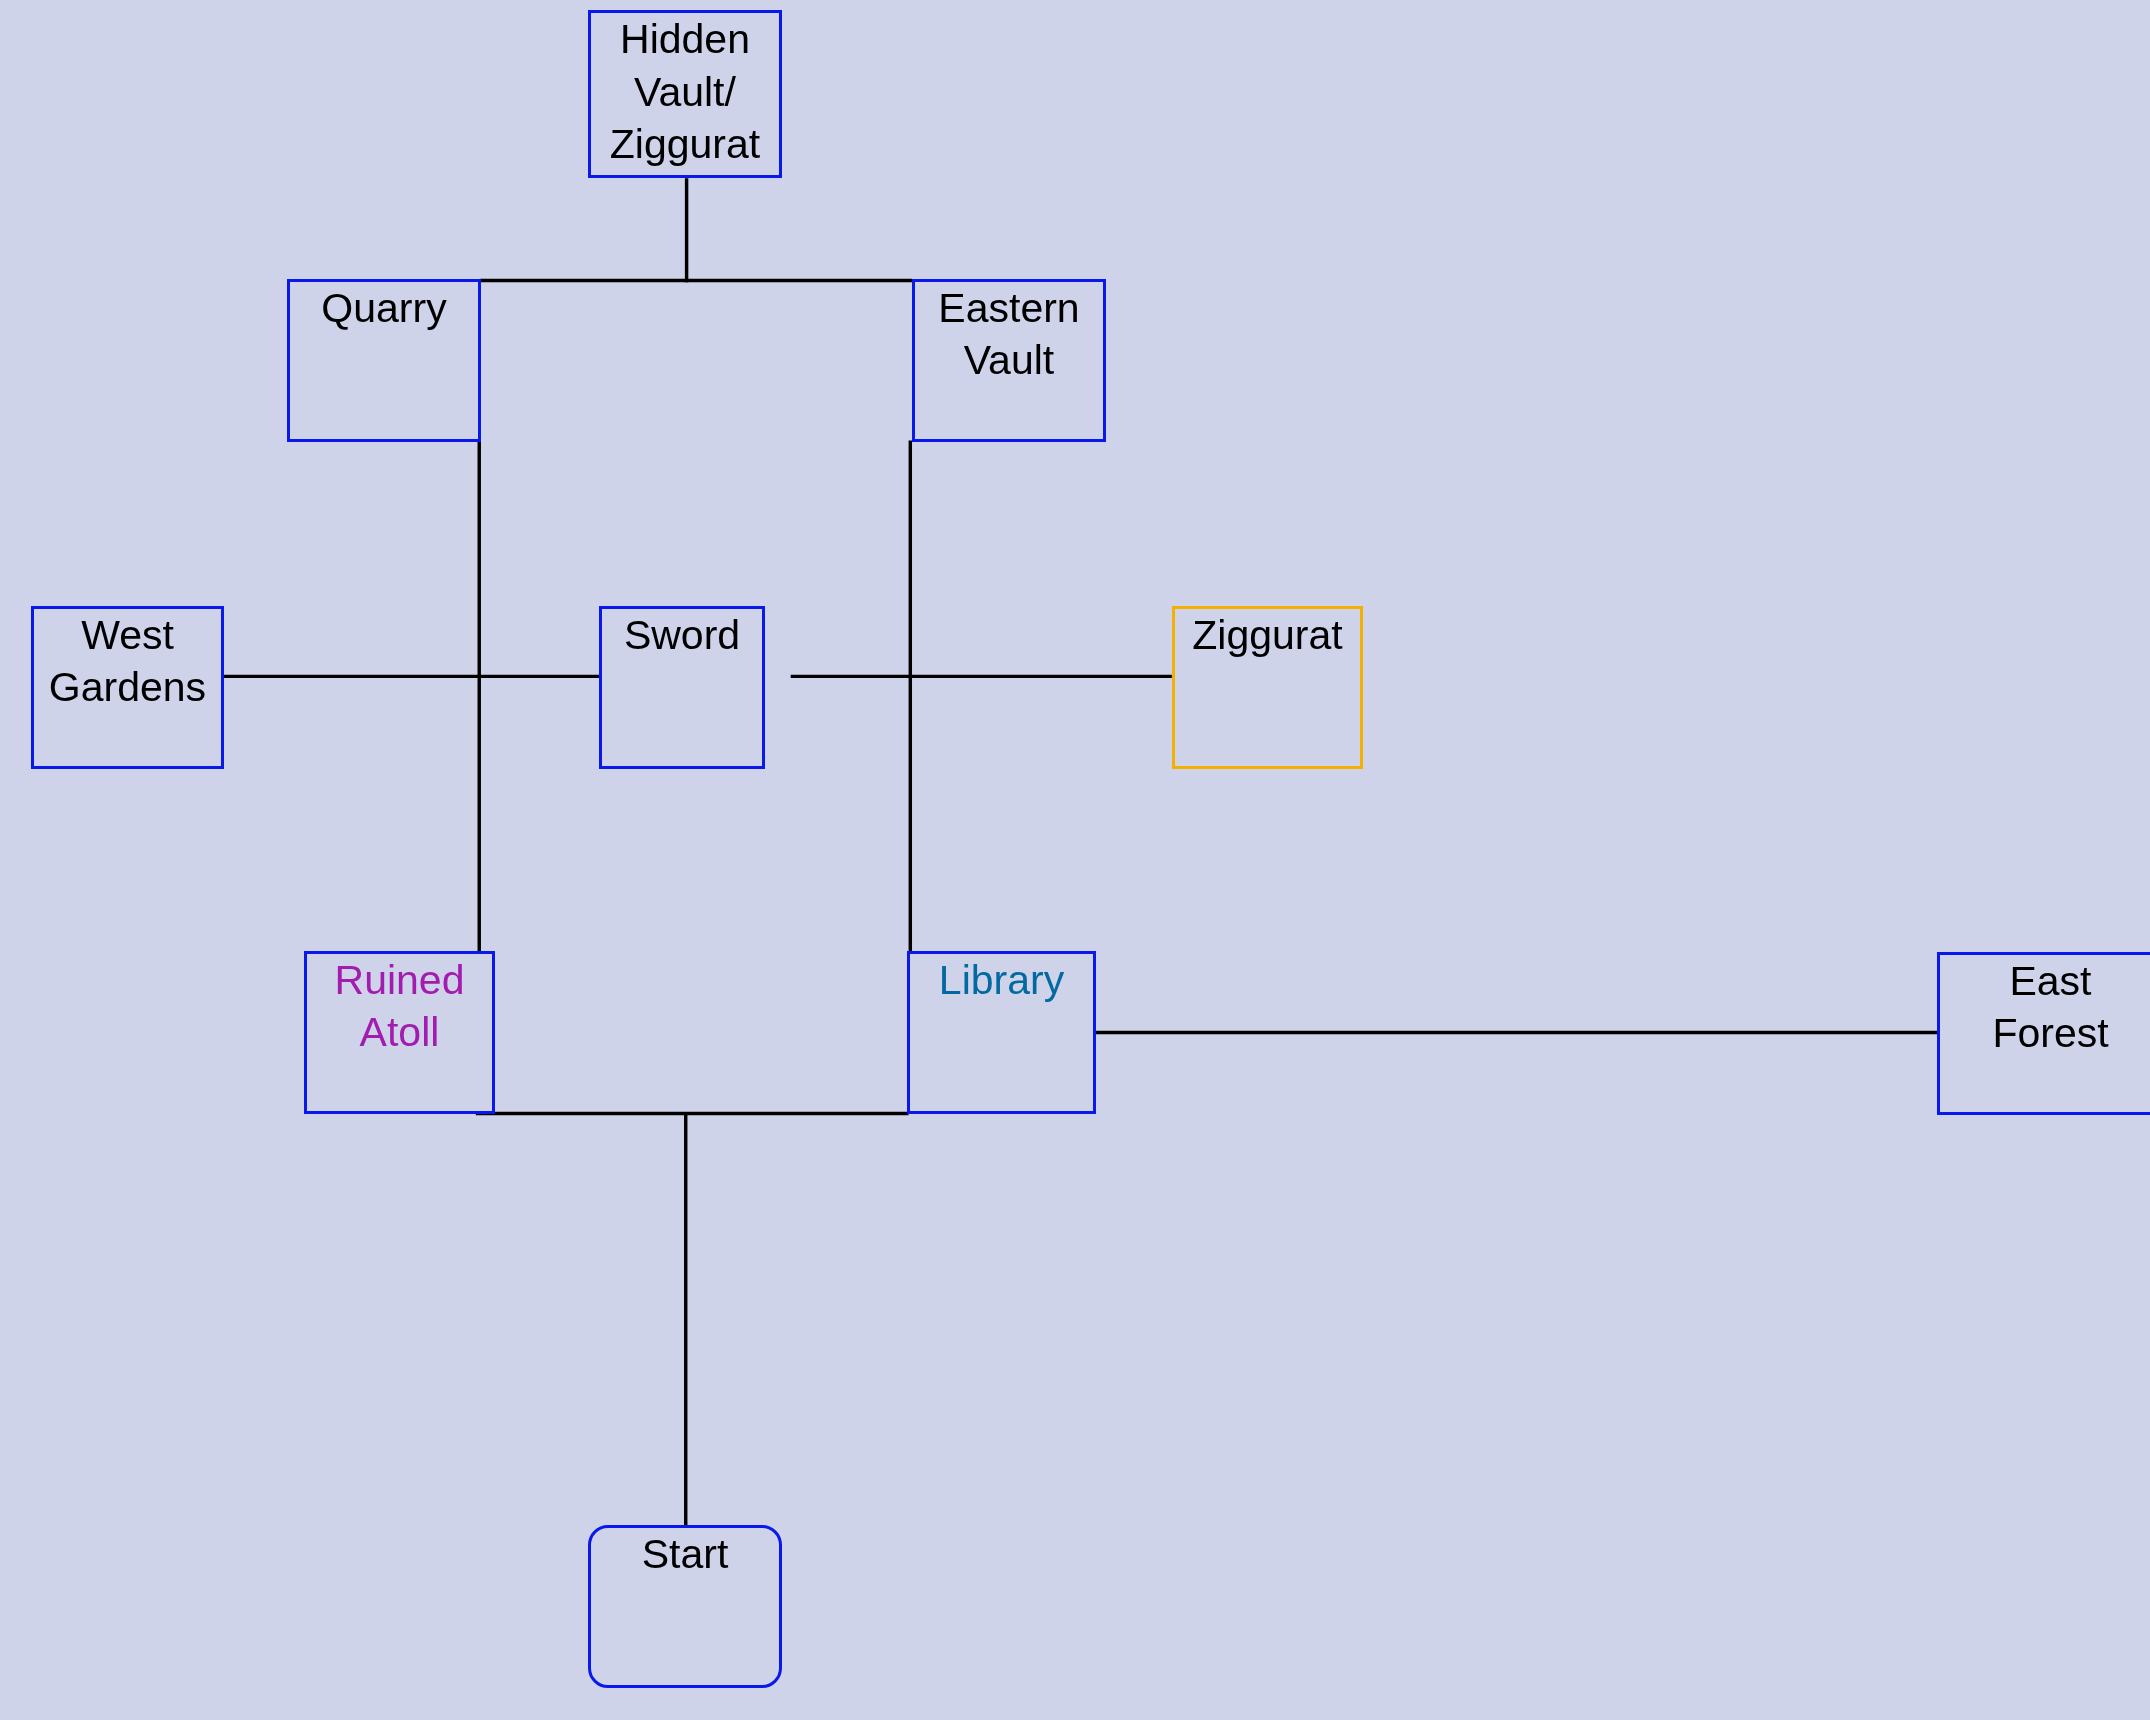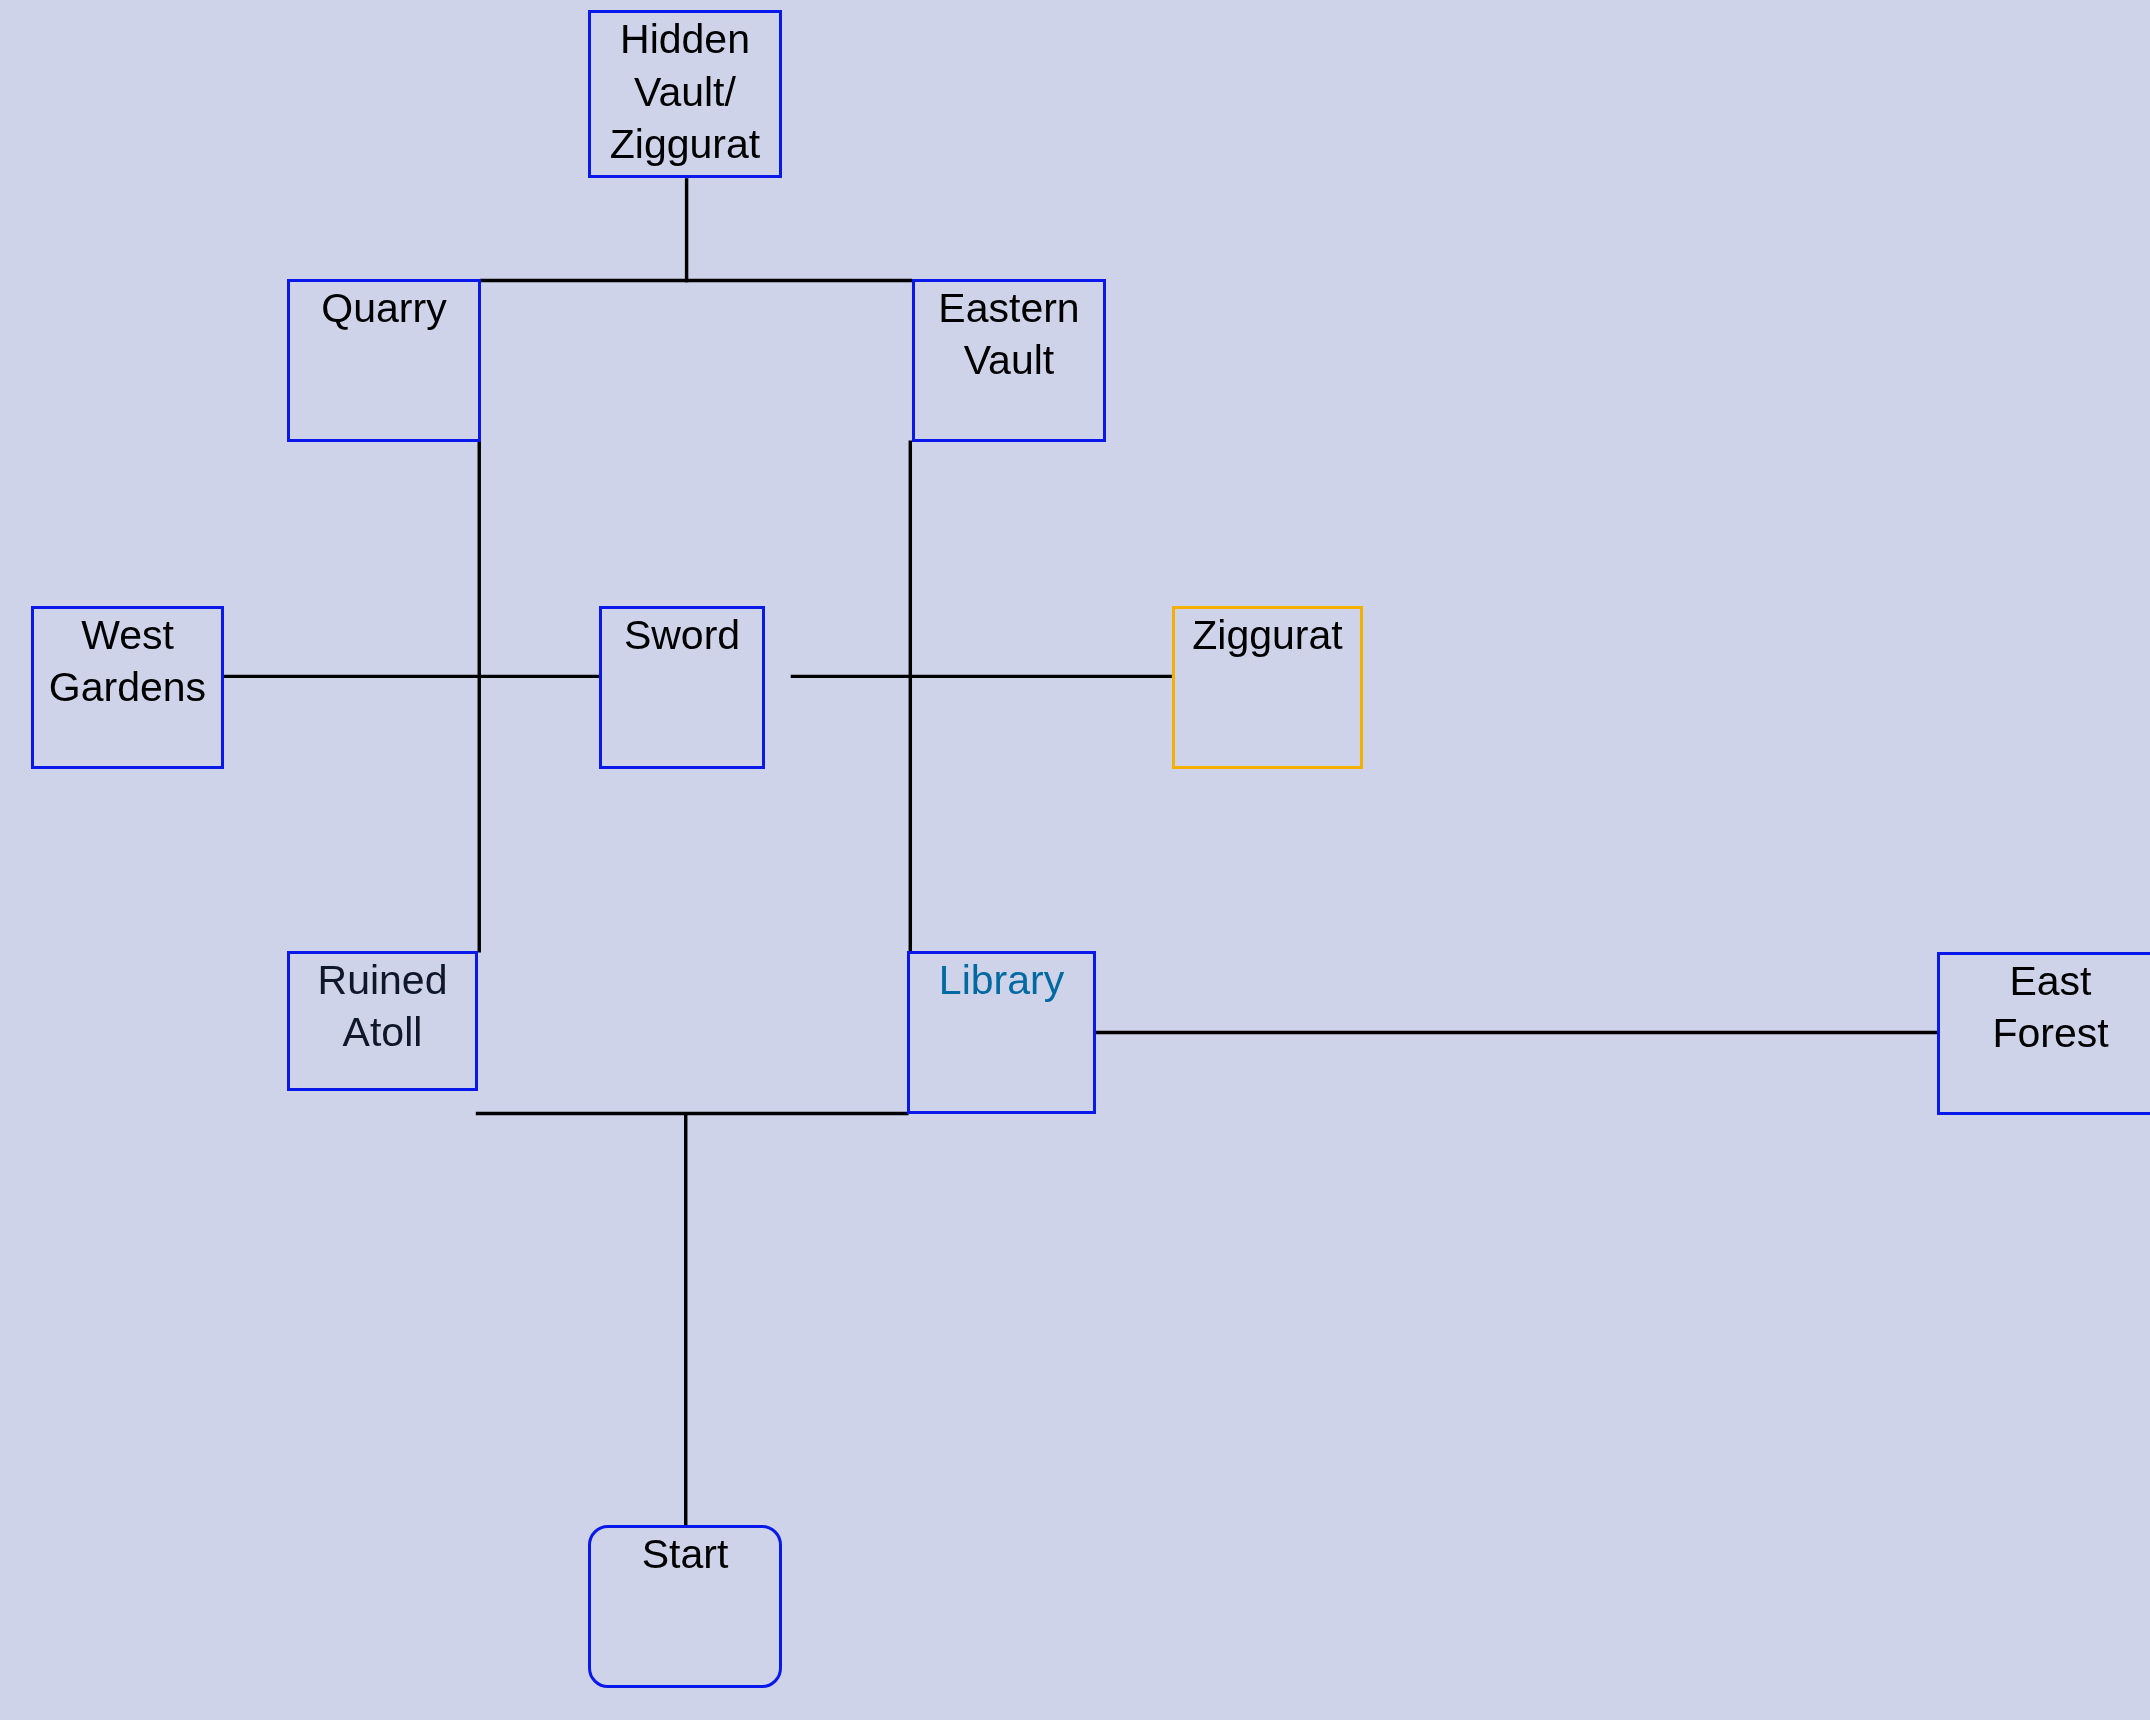--- a/index.html
+++ b/index.html
@@ -66,21 +66,21 @@
       </div>
       <div class="node" style="left: 31px; top: 606px; width: 193px; height: 163px; border-color: rgb(10, 25, 235); color: rgb(0, 0, 0);">
         <div class="label">West<br>Gardens</div>
       </div>
       <div class="node" style="left: 599px; top: 606px; width: 166px; height: 163px; border-color: rgb(10, 25, 235); color: rgb(0, 0, 0);">
         <div class="label">Sword</div>
       </div>
       <div class="node" style="left: 1172px; top: 606px; width: 191px; height: 163px; border-color: rgb(244, 176, 0); color: rgb(0, 0, 0);">
         <div class="label">Ziggurat</div>
       </div>
-      <div class="node" style="left: 287px; top: 951px; width: 191px; height: 140px; border-color: rgb(10, 25, 235); color: #0f172a;">
+      <div class="node" style="left: 304px; top: 951px; width: 191px; height: 163px; border-color: rgb(10, 25, 235); color: #a21caf;">
         <div class="label">Ruined<br>Atoll</div>
       </div>
       <div class="node" style="left: 907px; top: 951px; width: 189px; height: 163px; border-color: rgb(10, 25, 235); color: #0369a1;">
         <div class="label">Library</div>
       </div>
       <div class="node" style="left: 1937px; top: 952px; width: 227px; height: 163px; border-color: rgb(10, 25, 235); color: rgb(0, 0, 0);">
         <div class="label">East<br>Forest</div>
       </div>
       <div class="node" style="left: 588px; top: 1525px; width: 194px; height: 163px; border-color: rgb(10, 25, 235); color: rgb(0, 0, 0); border-radius: 20px;">
         <div class="label">Start</div>

